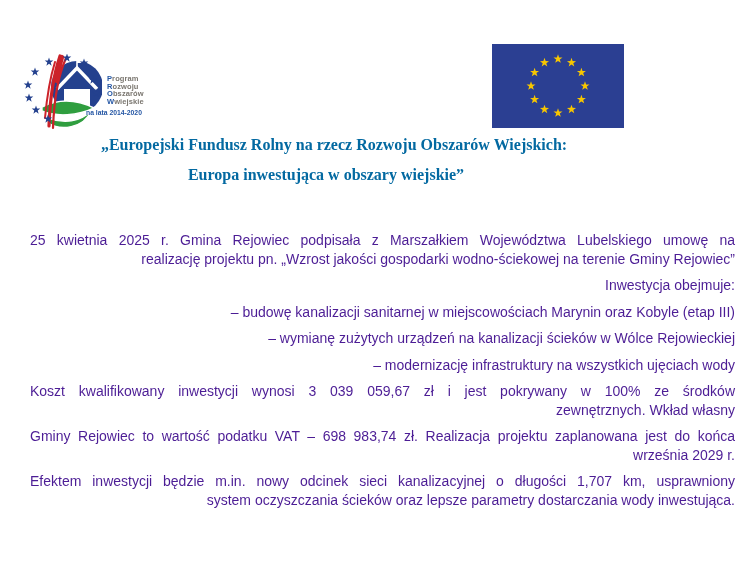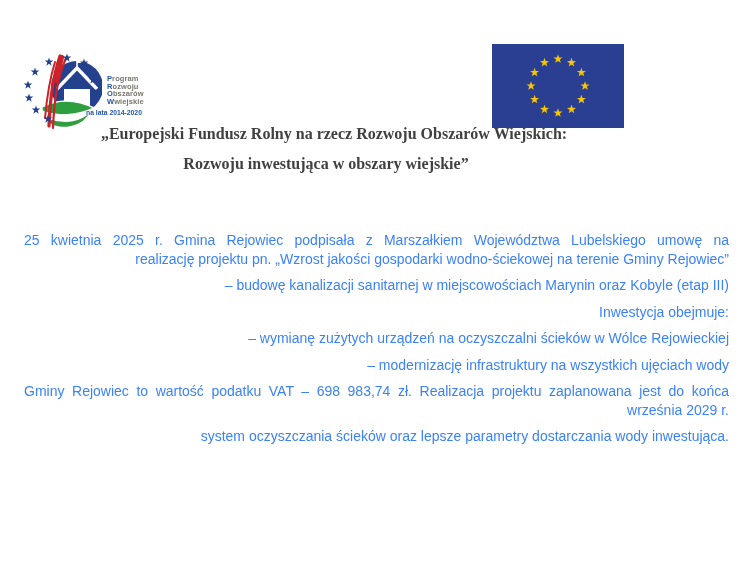--- a/index.html
+++ b/index.html
@@ -26,31 +26,31 @@
   .prow-years {
     position: absolute; left: 66px; top: 55px;
     font-size: 6.8px; font-weight: 700; color: #2456a4; white-space: nowrap;
   }
 
   
   .eu-flag { position: absolute; left: 492px; top: 44px; }
 
   
   .doc-title {
-    position: absolute; left: 18px; top: 119px; width: 632px;
+    position: absolute; left: 18px; top: 130px; width: 632px;
     font-family: "Liberation Serif", serif;
     font-weight: 700; font-size: 16px; line-height: 30px;
-    color: #404040; text-align: center;
+    color: #0369a1; text-align: center;
   }
   .title-line2 { transform: translateX(-8px); }
 
   
   .doc-body {
-    position: absolute; left: 24px; top: 231px; width: 705px;
-    font-size: 14px; line-height: 18.5px; color: #3b82f6;
+    position: absolute; left: 30px; top: 231px; width: 705px;
+    font-size: 14px; line-height: 18.5px; color: #4c1d95;
   }
   .para { margin-bottom: 8px; }
   .line { text-align: right; }
   .line.j {
     text-align: justify;
     text-align-last: justify;
     text-justify: inter-word;
   }
 </style>
 </head>
@@ -124,50 +124,55 @@
       <use href="#st-eu" transform="translate(52.5,65.4) scale(0.95)"></use>
       <use href="#st-eu" transform="translate(42.6,55.5) scale(0.95)"></use>
       <use href="#st-eu" transform="translate(39,42) scale(0.95)"></use>
       <use href="#st-eu" transform="translate(42.6,28.5) scale(0.95)"></use>
       <use href="#st-eu" transform="translate(52.5,18.6) scale(0.95)"></use>
     </g>
   </svg>
 
   <div class="doc-title">
     <div class="title-line">„Europejski Fundusz Rolny na rzecz Rozwoju Obszarów Wiejskich:</div>
-    <div class="title-line title-line2">Rozwoju inwestująca w obszary wiejskie”</div>
+    <div class="title-line title-line2">Europa inwestująca w obszary wiejskie”</div>
   </div>
 
   <div class="doc-body">
 
     <div class="para">
       <div class="line j">25 kwietnia 2025 r. Gmina Rejowiec podpisała z Marszałkiem Województwa Lubelskiego umowę na</div>
       <div class="line">realizację projektu pn. „Wzrost jakości gospodarki wodno-ściekowej na terenie Gminy Rejowiec”</div>
     </div>
 
     <div class="para">
+      <div class="line">Inwestycja obejmuje:</div>
+    </div>
+
+    <div class="para">
       <div class="line">– budowę kanalizacji sanitarnej w miejscowościach Marynin oraz Kobyle (etap III)</div>
     </div>
 
     <div class="para">
-      <div class="line">Inwestycja obejmuje:</div>
-    </div>
-
-    <div class="para">
-      <div class="line">– wymianę zużytych urządzeń na oczyszczalni ścieków w Wólce Rejowieckiej</div>
+      <div class="line">– wymianę zużytych urządzeń na kanalizacji ścieków w Wólce Rejowieckiej</div>
     </div>
 
     <div class="para">
       <div class="line">– modernizację infrastruktury na wszystkich ujęciach wody</div>
     </div>
 
+    <div class="para">
+      <div class="line j">Koszt kwalifikowany inwestycji wynosi 3 039 059,67 zł i jest pokrywany w 100% ze środków</div>
+      <div class="line">zewnętrznych. Wkład własny</div>
+    </div>
 
     <div class="para">
       <div class="line j">Gminy Rejowiec to wartość podatku VAT – 698 983,74 zł. Realizacja projektu zaplanowana jest do końca</div>
       <div class="line">września 2029 r.</div>
     </div>
 
     <div class="para">
+      <div class="line j">Efektem inwestycji będzie m.in. nowy odcinek sieci kanalizacyjnej o długości 1,707 km, usprawniony</div>
       <div class="line">system oczyszczania ścieków oraz lepsze parametry dostarczania wody inwestująca.</div>
     </div>
 
   </div>
 </div>
 
 </body></html>

